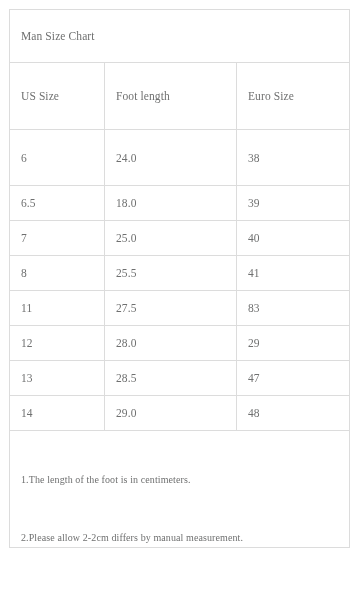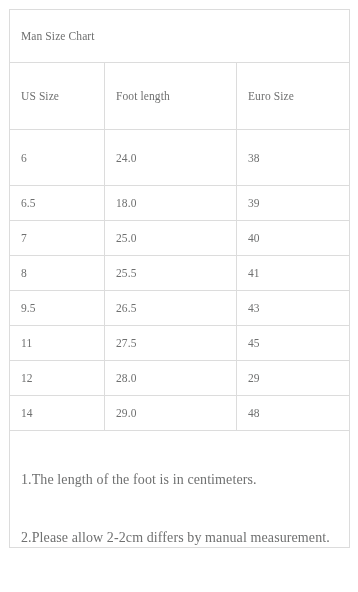--- a/index.html
+++ b/index.html
@@ -66,21 +66,21 @@
     height: 55px;
   }
 
   
   .notes-cell {
     height: 60px;
     padding: 7px 8px 0 11px;
     vertical-align: top;
   }
   .note-line {
-    font-size: 14px;
+    font-size: 10px;
     color: #6f7070;
     line-height: 18px;
     white-space: nowrap;
     margin-top: 40px;
   }
 
   col.c1 { width: 95px; }
   col.c2 { width: 132px; }
   col.c3 { width: 113px; }
 </style>
@@ -118,33 +118,33 @@
         <td>7</td>
         <td>25.0</td>
         <td>40</td>
       </tr>
       <tr class="data-row">
         <td>8</td>
         <td>25.5</td>
         <td>41</td>
       </tr>
       <tr class="data-row">
-        <td>9.5</td>
-        <td>26.5</td>
-        <td>43</td>
-      </tr>
-      <tr class="data-row">
         <td>11</td>
         <td>27.5</td>
-        <td>45</td>
+        <td>83</td>
       </tr>
       <tr class="data-row">
         <td>12</td>
         <td>28.0</td>
         <td>29</td>
+      </tr>
+      <tr class="data-row">
+        <td>13</td>
+        <td>28.5</td>
+        <td>47</td>
       </tr>
       <tr class="data-row">
         <td>14</td>
         <td>29.0</td>
         <td>48</td>
       </tr>
 
       <tr>
         <td class="notes-cell" colspan="3">
           <div class="note-line">1.The length of the foot is in centimeters.</div>

